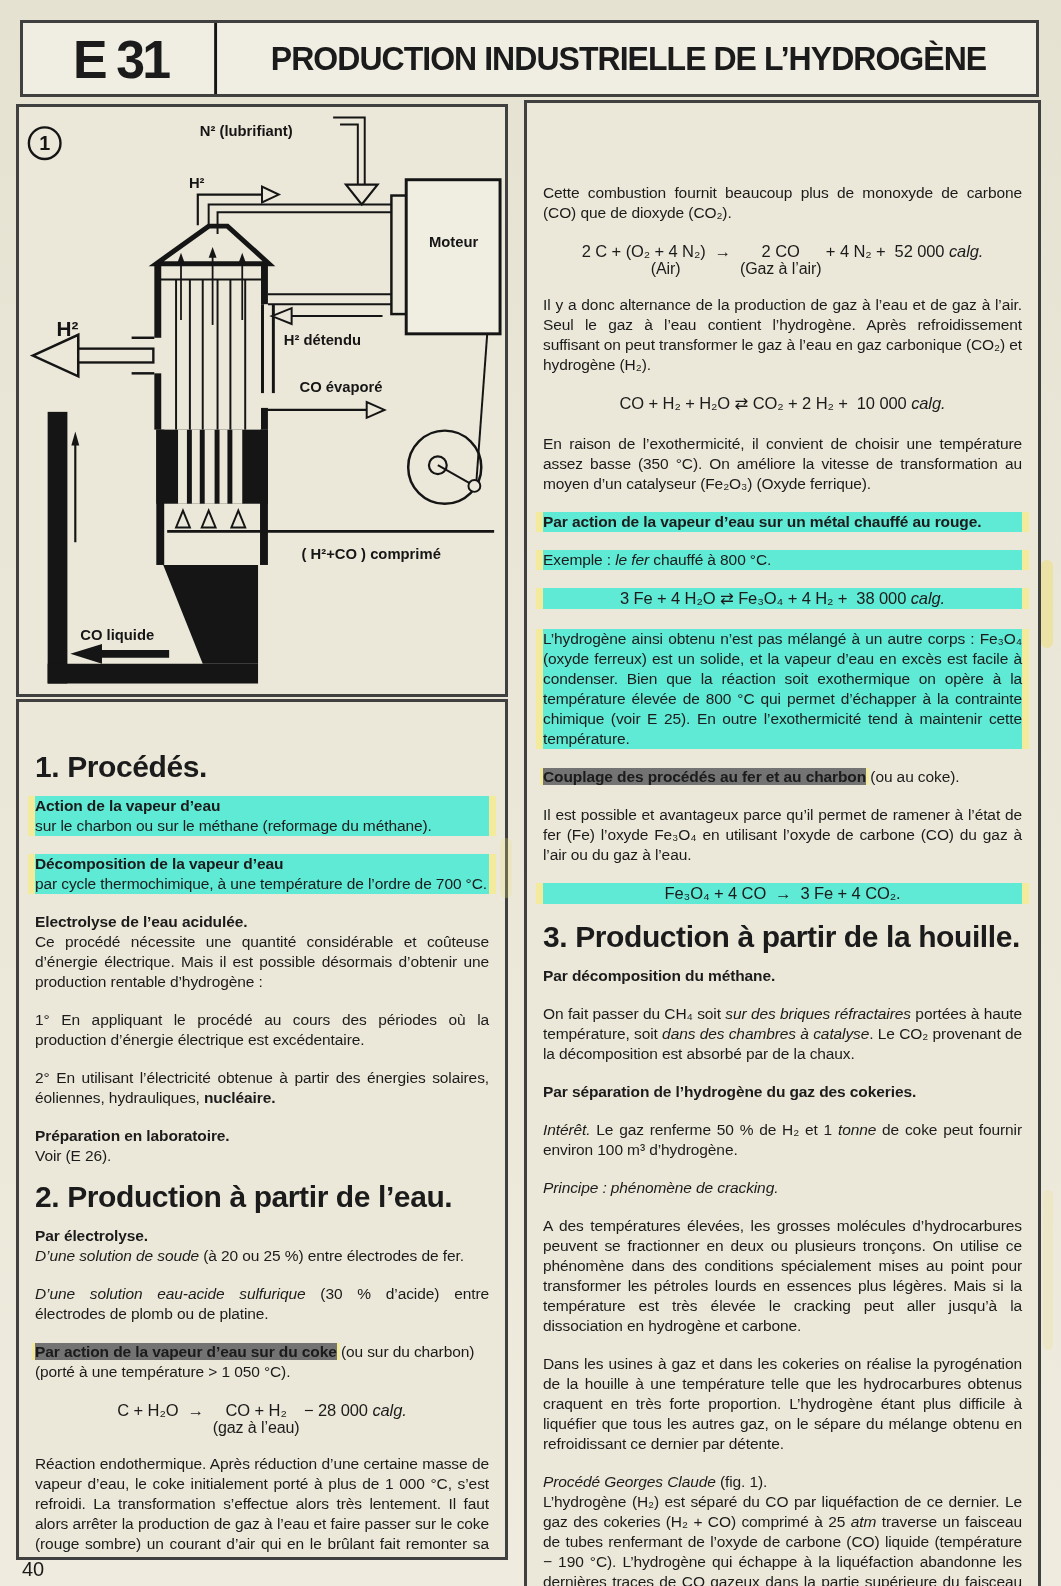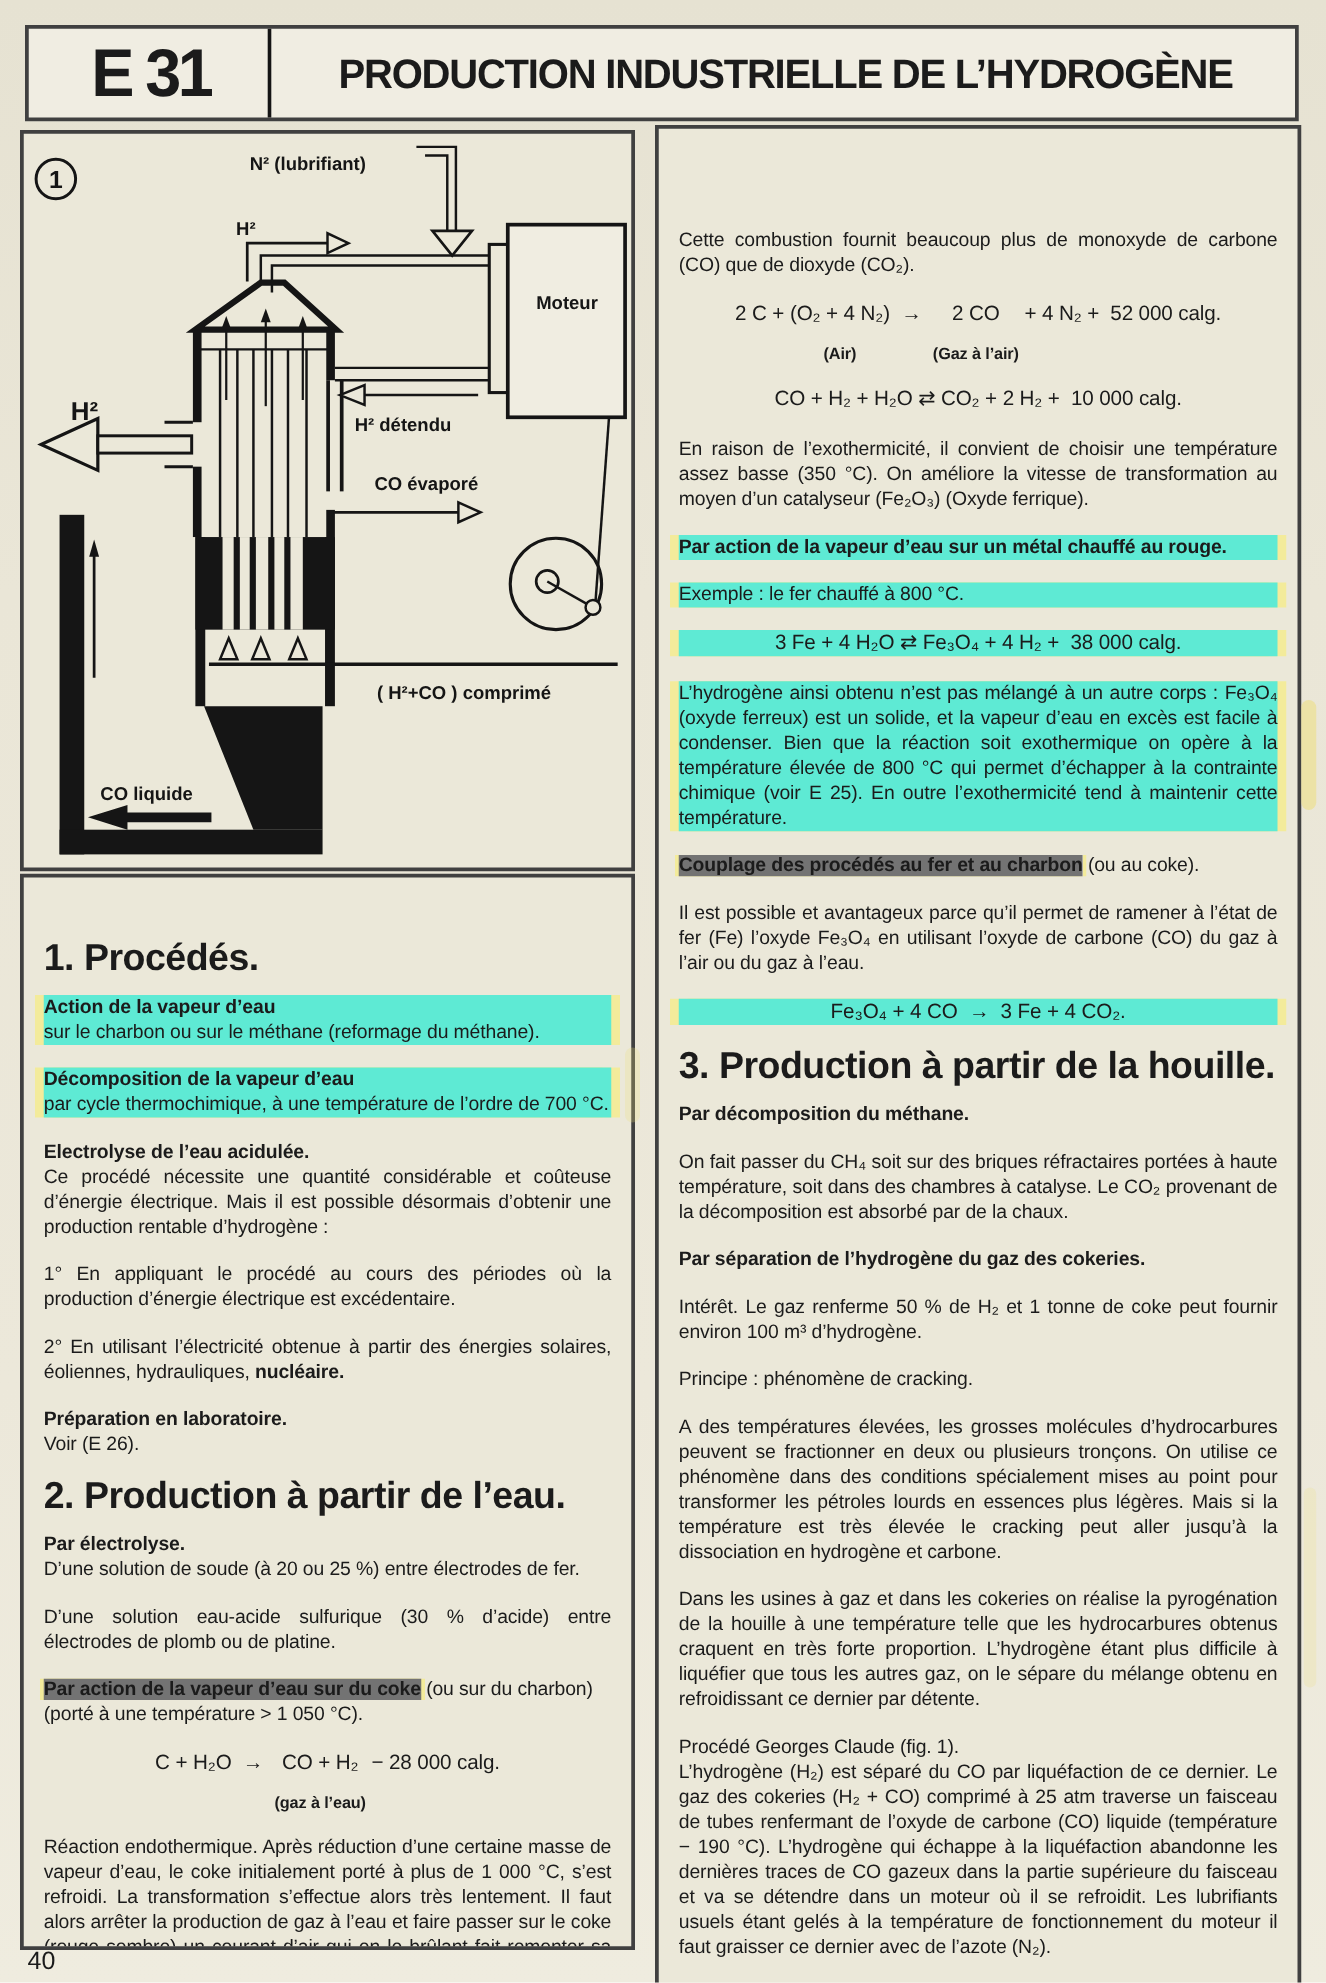--- a/index.html
+++ b/index.html
@@ -20,23 +20,23 @@
   .text-box{overflow:hidden;}
   .text-box.left{left:16px;top:699px;width:492px;height:861px;}
   .text-box.right{left:524px;top:100px;width:517px;height:1586px;}
   .col-content{padding:46px 16px 0 16px;}
   .text-box.right .col-content{padding-top:80px;}
   .blk{font-size:15.5px;line-height:20px;text-align:justify;margin:0 0 18px 0;letter-spacing:-.1px;}
   .blk.h1{font-size:30px;font-weight:bold;line-height:26px;text-align:left;margin:6px 0 16px 0;letter-spacing:-.4px;}
   .blk.eq{text-align:center;font-size:16.5px;margin:2px 0 20px 0;}
   .term{display:inline-block;vertical-align:top;text-align:center;line-height:21px;}
   .tmain{display:block;white-space:pre;}
-  .tunder{display:block;font-size:13px;line-height:13px;margin-top:14px;font-weight:bold;}
+  .tunder{display:block;font-size:16px;line-height:13px;margin-top:0px;}
   .s-b{font-weight:bold;}
-  .s-i{}
+  .s-i{font-style:italic;}
   .hl{background:#5eead4;box-shadow:-7px 0 0 #f3eb9b,7px 0 0 #f3eb9b;}
   .hl-seg{background:#737373;box-shadow:-3px 0 0 #f3eb9b,3px 0 0 #f3eb9b;}
   .page-number{position:absolute;left:22px;top:1558px;font-size:20px;}
   .smudge{position:absolute;background:#ecdf7e;border-radius:6px;pointer-events:none;}
   .smudge.s1{left:1041px;top:560px;width:12px;height:88px;opacity:.55;}
   .smudge.s2{left:1043px;top:1190px;width:10px;height:160px;opacity:.22;}
   .smudge.s3{left:500px;top:838px;width:12px;height:60px;opacity:.25;}
   svg text{font-family:"Liberation Sans","DejaVu Sans",sans-serif;fill:#151515;}
   .flab{font-weight:bold;font-size:15px;}
   .flab-big{font-weight:bold;font-size:21px;}
@@ -186,20 +186,21 @@
       <div class="blk p"><span class="s-b hl-seg">Par action de la vapeur d’eau sur du coke</span><span class=""> (ou sur du charbon)</span><br><span class="">(porté à une température &gt; 1 050 °C).</span></div>
       <div class="blk eq"><span class="term"><span class="tmain">C + H₂O  →  </span></span><span class="term"><span class="tmain">CO + H₂</span><span class="tunder">(gaz à l’eau)</span></span><span class="term"><span class="tmain"> − 28 000 </span></span><span class="term"><span class="tmain s-i">calg.</span></span></div>
       <div class="blk p"><span class="">Réaction endothermique. Après réduction d’une certaine masse de vapeur d’eau, le coke initialement porté à plus de 1 000 °C, s’est refroidi. La transformation s’effectue alors très lentement. Il faut alors arrêter la production de gaz à l’eau et faire passer sur le coke (rouge sombre) un courant d’air qui en le brûlant fait remonter sa température.</span></div>
     </div>
 </div>
 
 <div class="box text-box right">
   <div class="col-content">
       <div class="blk p"><span class="">Cette combustion fournit beaucoup plus de monoxyde de carbone (CO) que de dioxyde (CO₂).</span></div>
       <div class="blk eq"><span class="term"><span class="tmain">2 C + </span></span><span class="term"><span class="tmain">(O₂ + 4 N₂)</span><span class="tunder">(Air)</span></span><span class="term"><span class="tmain">  →  </span></span><span class="term"><span class="tmain">2 CO</span><span class="tunder">(Gaz à l’air)</span></span><span class="term"><span class="tmain"> + 4 N₂ +  52 000 </span></span><span class="term"><span class="tmain s-i">calg.</span></span></div>
+      <div class="blk p"><span class="">Il y a donc alternance de la production de gaz à l’eau et de gaz à l’air. Seul le gaz à l’eau contient l’hydrogène. Après refroidissement suffisant on peut transformer le gaz à l’eau en gaz carbonique (CO₂) et hydrogène (H₂).</span></div>
       <div class="blk eq"><span class="term"><span class="tmain">CO + H₂ + H₂O ⇄ CO₂ + 2 H₂ +  10 000 </span></span><span class="term"><span class="tmain s-i">calg.</span></span></div>
       <div class="blk p"><span class="">En raison de l’exothermicité, il convient de choisir une température assez basse (350 °C). On améliore la vitesse de transformation au moyen d’un catalyseur (Fe₂O₃) (Oxyde ferrique).</span></div>
       <div class="blk p hl"><span class="s-b">Par action de la vapeur d’eau sur un métal chauffé au rouge.</span></div>
       <div class="blk p hl"><span class="">Exemple : </span><span class="s-i">le fer</span><span class=""> chauffé à 800 °C.</span></div>
       <div class="blk eq hl"><span class="term"><span class="tmain">3 Fe + 4 H₂O ⇄ Fe₃O₄ + 4 H₂ +  38 000 </span></span><span class="term"><span class="tmain s-i">calg.</span></span></div>
       <div class="blk p hl"><span class="">L’hydrogène ainsi obtenu n’est pas mélangé à un autre corps : Fe₃O₄ (oxyde ferreux) est un solide, et la vapeur d’eau en excès est facile à condenser. Bien que la réaction soit exothermique on opère à la température élevée de 800 °C qui permet d’échapper à la contrainte chimique (voir E 25). En outre l’exothermicité tend à maintenir cette température.</span></div>
       <div class="blk p"><span class="s-b hl-seg">Couplage des procédés au fer et au charbon</span><span class=""> (ou au coke).</span></div>
       <div class="blk p"><span class="">Il est possible et avantageux parce qu’il permet de ramener à l’état de fer (Fe) l’oxyde Fe₃O₄ en utilisant l’oxyde de carbone (CO) du gaz à l’air ou du gaz à l’eau.</span></div>
       <div class="blk eq hl"><span class="term"><span class="tmain">Fe₃O₄ + 4 CO  →  3 Fe + 4 CO₂.</span></span></div>
       <div class="blk h1"><span class="">3.  Production à partir de la houille.</span></div>

